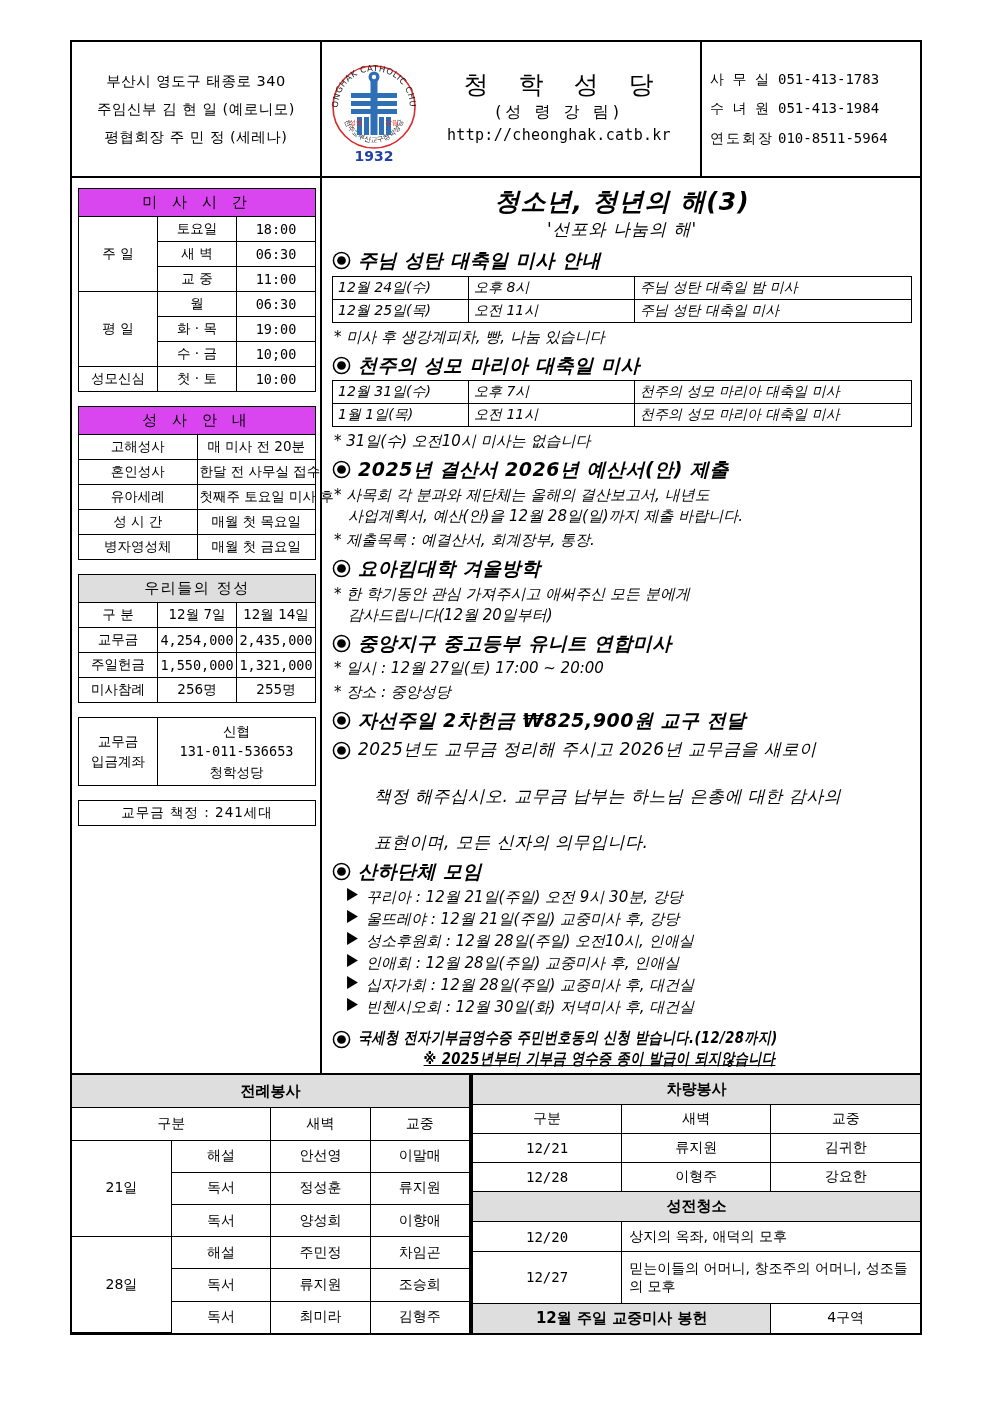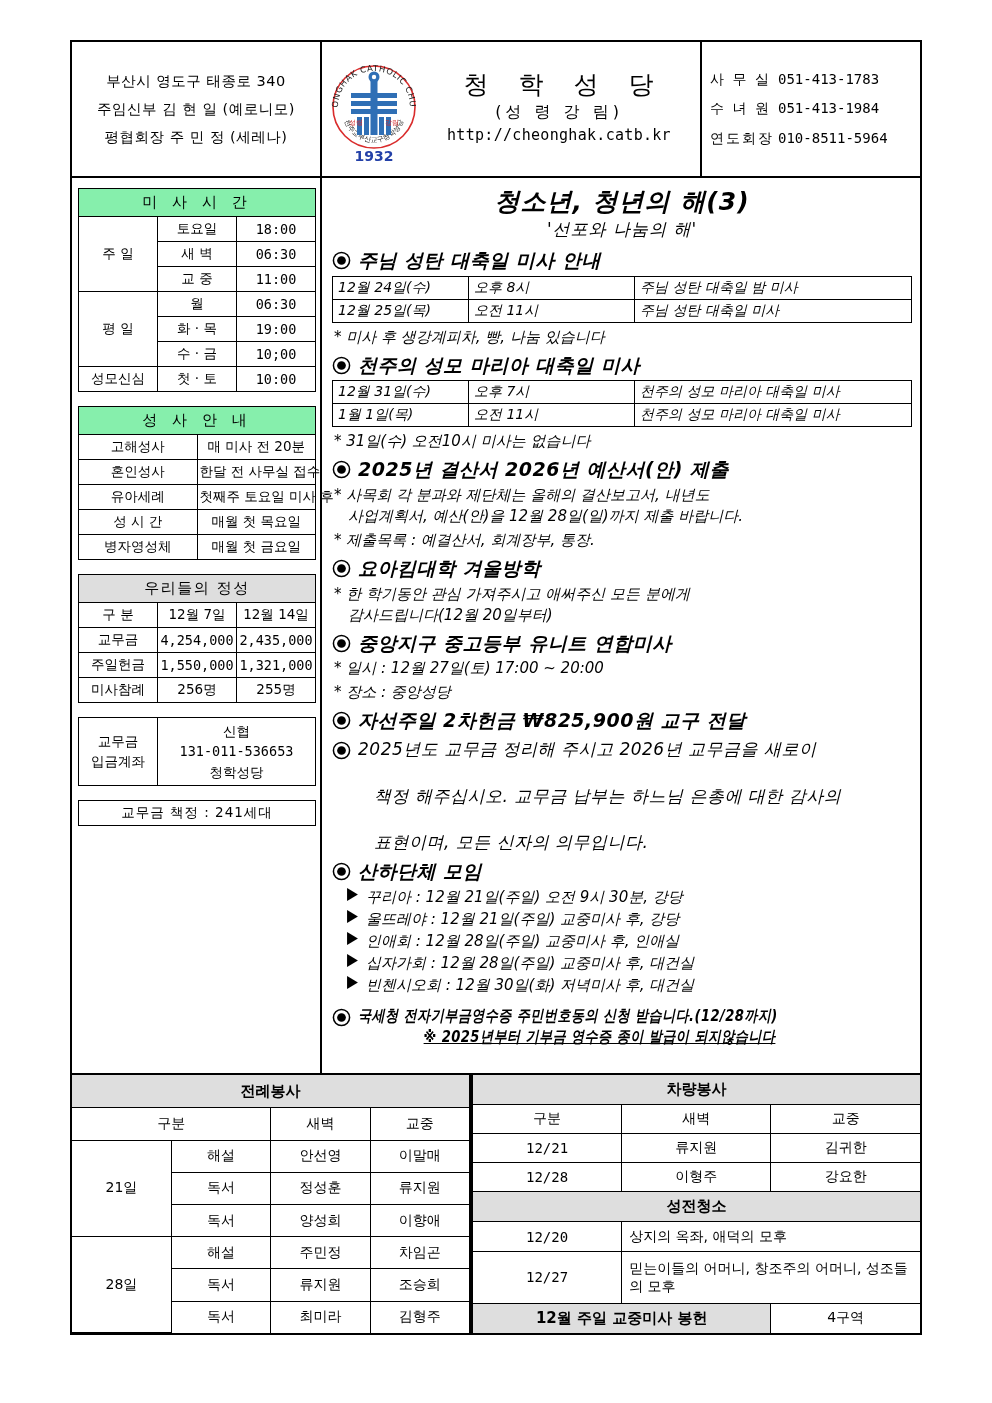--- a/index.html
+++ b/index.html
@@ -31,21 +31,21 @@
 
   
   .body{display:flex;flex:none;height:897px;border-bottom:2px solid #000;box-sizing:border-box;}
   .leftcol{width:250px;border-right:2px solid #000;box-sizing:border-box;padding:10px 6px 0 6px;}
   .rightcol{flex:1;box-sizing:border-box;padding:6px 8px 0 10px;font-style:italic;}
 
   
   table.tb{border-collapse:collapse;width:238px;margin:0 auto 14px auto;table-layout:fixed;}
   table.tb td,table.tb th{border:1px solid #000;font-size:13.5px;text-align:center;
       padding:3px 2px;font-weight:normal;white-space:nowrap;}
-  table.tb .cap{background:#86efac;font-size:15px;letter-spacing:5px;padding:4px 2px;}
+  table.tb .cap{background:#d946ef;font-size:15px;letter-spacing:5px;padding:4px 2px;}
   table.tb .cap2{background:#dedede;font-size:15px;letter-spacing:1.5px;padding:4px 2px;}
   .mono{font-family:"DejaVu Sans Mono","Liberation Mono",monospace;}
   .sml{font-size:12.5px;}
   .acct td{font-size:13.5px;line-height:1.5;padding:5px 2px;}
   .bold15{font-size:16px;font-weight:bold;letter-spacing:1px;padding:6px 2px;}
 
   
   .maintitle{text-align:center;font-size:25px;font-weight:bold;letter-spacing:1px;line-height:1.25;margin:2px 0 0 0;}
   .subtitle{text-align:center;font-size:17px;letter-spacing:1px;line-height:1.45;margin-bottom:6px;}
   .sec{margin-top:5px;}
@@ -410,20 +410,26 @@
           <div class="orgrow">
             <svg class="tri" viewBox="0 0 12 14">
                   <polygon points="1,1 11,7 1,13" fill="#000"></polygon>
                 </svg>
             <span>울뜨레야 : 12월 21일(주일) 교중미사 후, 강당</span>
           </div>
           <div class="orgrow">
             <svg class="tri" viewBox="0 0 12 14">
                   <polygon points="1,1 11,7 1,13" fill="#000"></polygon>
                 </svg>
+            <span>성소후원회 : 12월 28일(주일) 오전10시, 인애실</span>
+          </div>
+          <div class="orgrow">
+            <svg class="tri" viewBox="0 0 12 14">
+                  <polygon points="1,1 11,7 1,13" fill="#000"></polygon>
+                </svg>
             <span>인애회 : 12월 28일(주일) 교중미사 후, 인애실</span>
           </div>
           <div class="orgrow">
             <svg class="tri" viewBox="0 0 12 14">
                   <polygon points="1,1 11,7 1,13" fill="#000"></polygon>
                 </svg>
             <span>십자가회 : 12월 28일(주일) 교중미사 후, 대건실</span>
           </div>
           <div class="orgrow">
             <svg class="tri" viewBox="0 0 12 14">

